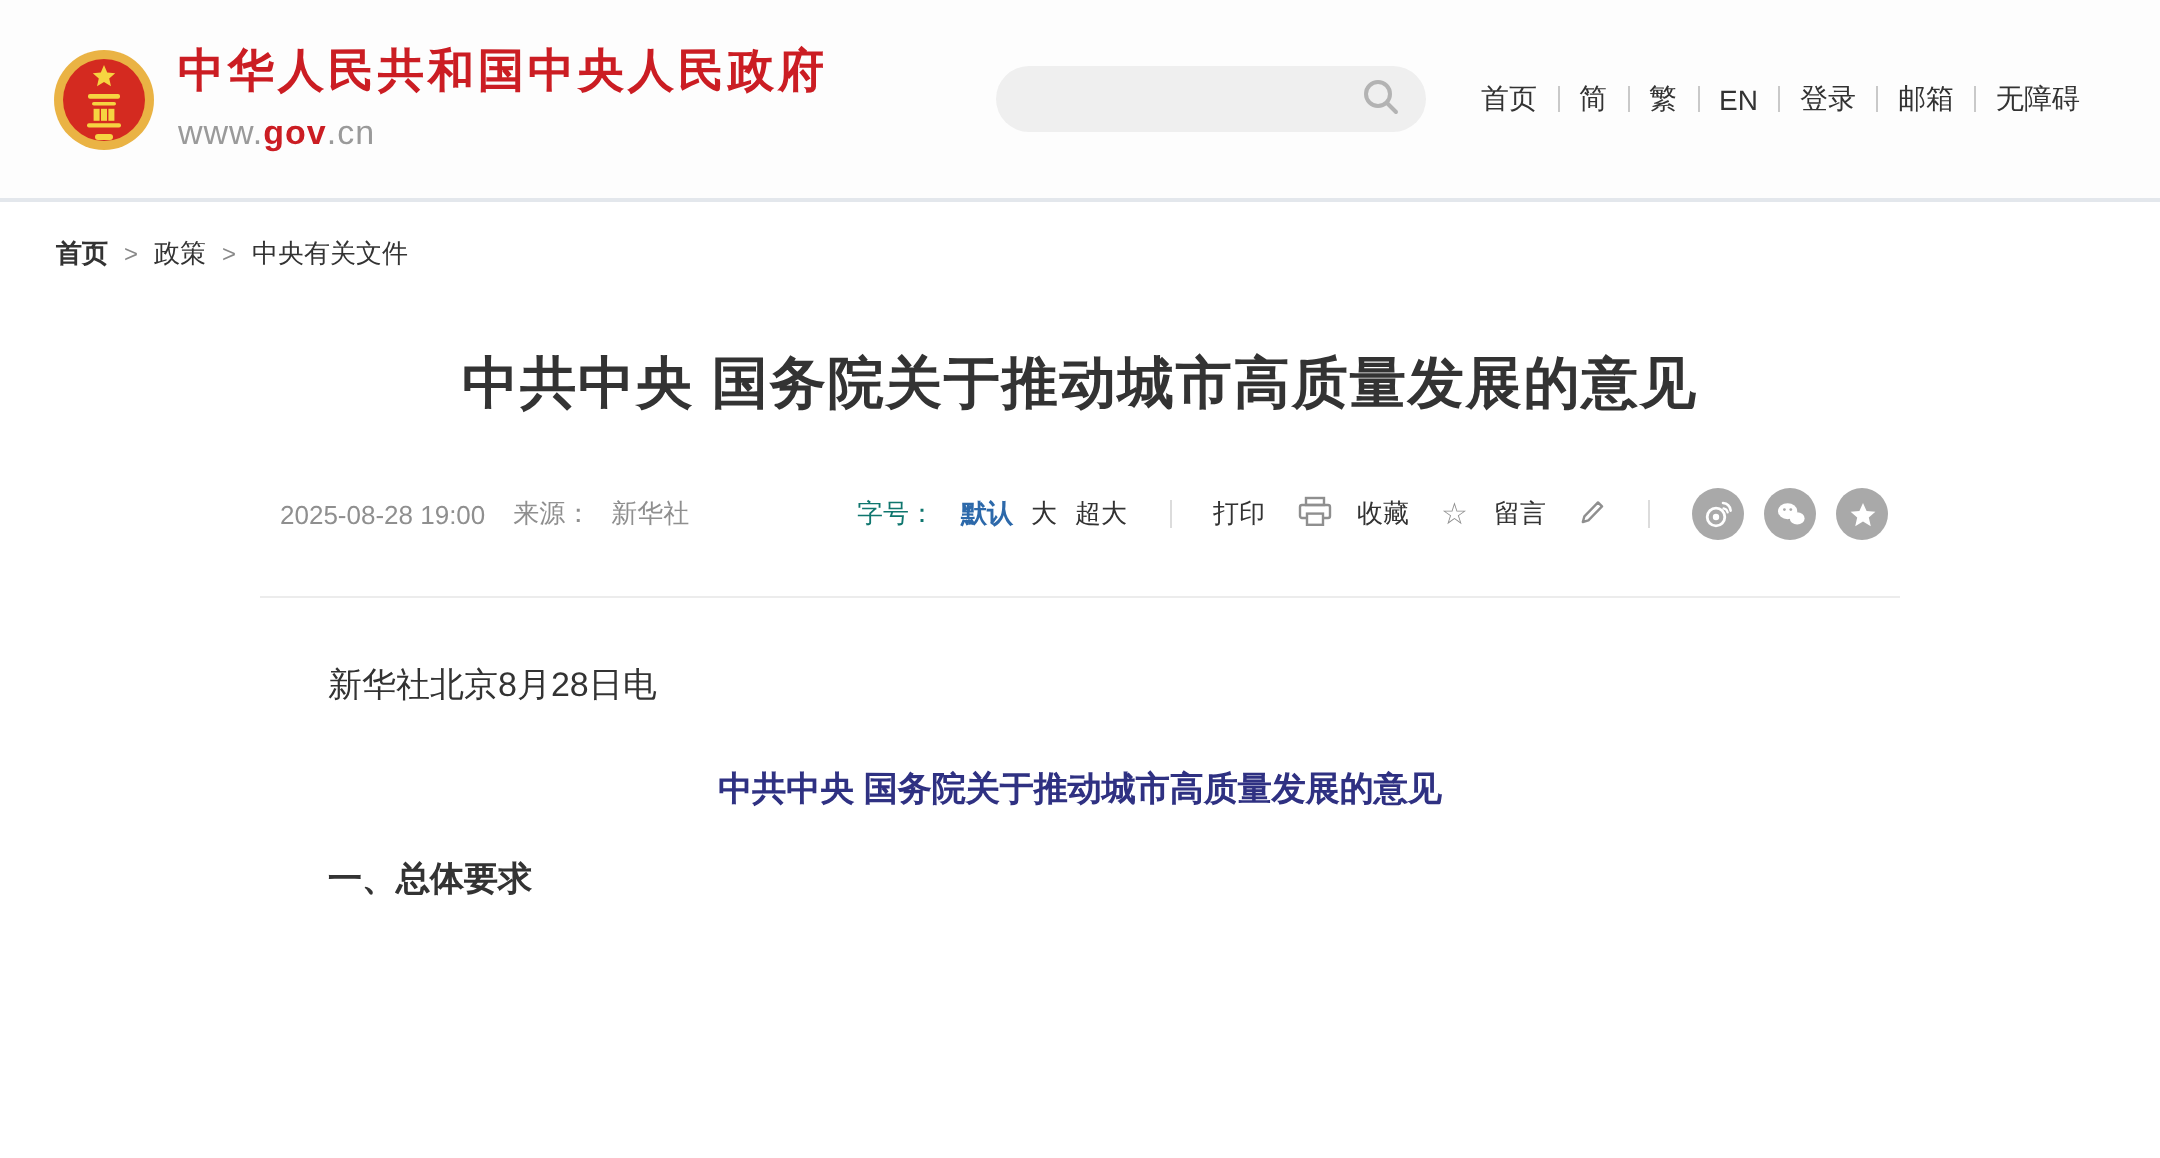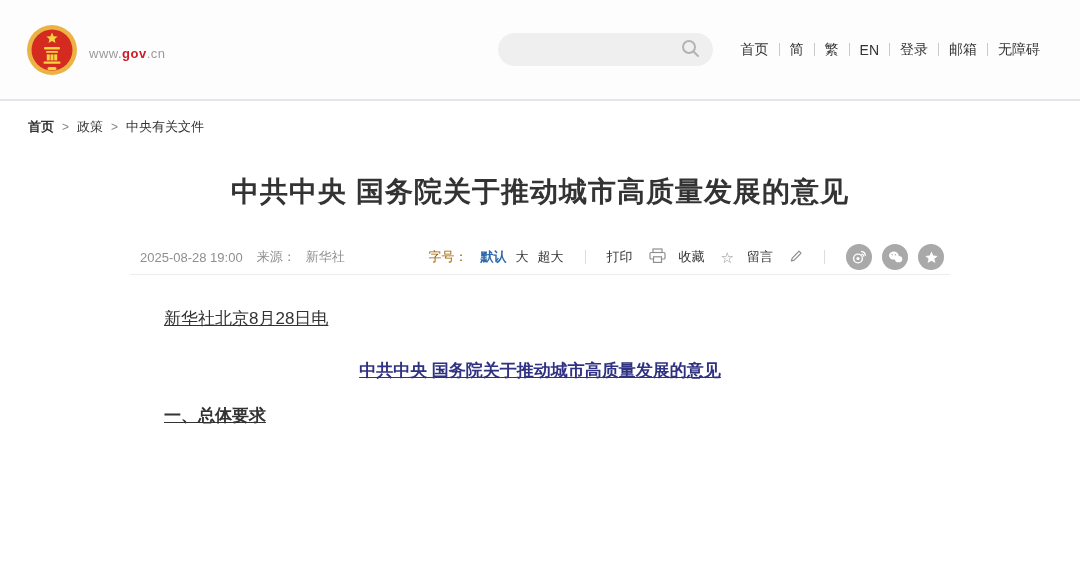--- a/index.html
+++ b/index.html
@@ -12,21 +12,21 @@
   
   .site-header {
     height:101px; background:#fdfdfd;
     border-bottom:2px solid #e3e7ec;
     display:flex; align-items:center; justify-content:space-between;
     padding:0 30px 0 26px;
   }
   .logo-group { display:flex; align-items:center; gap:11px; cursor:pointer; }
   .emblem { width:52px; height:52px; flex:0 0 auto; }
   .site-title { color:#cb1d23; font-size:23px; font-weight:700; letter-spacing:2px; line-height:1.2; }
-  .site-url { font-size:13px; color:#9a9a9a; margin-top:8px; letter-spacing:.5px; }
+  .site-url { font-size:17px; color:#9a9a9a; margin-top:8px; letter-spacing:.5px; }
   .site-url .gov { color:#cb1d23; font-weight:700; }
   .header-right { display:flex; align-items:center; gap:18px; }
   .search-box {
     width:215px; height:33px; background:#efefef; border-radius:17px;
     display:flex; align-items:center; padding:0 11px 0 14px;
   }
   .search-input { flex:1; min-width:0; border:none; background:transparent; outline:none; font-size:14px; color:#333; }
   .search-btn { border:none; background:none; display:flex; align-items:center; cursor:pointer; padding:2px; }
   .top-nav { display:flex; align-items:center; font-size:14px; color:#333; }
   .nav-item { padding:0 10px; cursor:pointer; white-space:nowrap; }
@@ -34,41 +34,41 @@
   
   .breadcrumb-bar { padding:17px 28px 6px; font-size:13px; display:flex; align-items:center; gap:8px; }
   .crumb { cursor:pointer; }
   .crumb-home { font-weight:700; }
   .crumb-sep { color:#888; font-size:12px; }
   
   .article { width:820px; margin:0 auto; }
   .article-title { margin-top:31px; text-align:center; font-size:28px; font-weight:700; color:#333; letter-spacing:1px; }
   .meta-row {
     margin-top:33px; display:flex; justify-content:space-between; align-items:center;
-    font-size:13px; padding:0 6px 4px 10px; border-bottom:1px solid #ececec;
+    font-size:13px; padding:0 6px 28px 10px; border-bottom:1px solid #ececec;
   }
   .meta-left { color:#8f8f8f; display:flex; align-items:center; }
   .meta-datetime { margin-right:14px; }
   .meta-source-label { margin-right:10px; }
   .meta-right { display:flex; align-items:center; gap:13px; color:#333; }
-  .fs-label { color:#a16207; }
+  .fs-label { color:#0f766e; }
   .fs-group { display:flex; align-items:center; gap:9px; }
   .fs-option { cursor:pointer; color:#333; }
   .fs-option.active { color:#2d69aa; font-weight:700;font-family:Liberation Serif, serif; }
   .meta-sep { width:1px; height:14px; background:#dcdcdc; margin:0 8px; }
   .action { display:flex; align-items:center; gap:16px; cursor:pointer; color:#333; }
   .glyph-icon { color:#8f8f8f; font-size:15px; line-height:1; }
   .share-icons { display:flex; align-items:center; gap:10px; }
   .share-circle {
     width:26px; height:26px; border-radius:50%; background:#a9a9a9;
     display:flex; align-items:center; justify-content:center; cursor:pointer;
   }
   
   .article-body { margin-top:27px; font-size:17px; line-height:34px; text-align:justify; color:#333; }
-  .article-body p { margin:11px 0;text-decoration:underline; }
+  .article-body p { margin:11px 0; }
   .p-indent { text-indent:2em; }
   .p-center { text-align:center; text-indent:0; }
   .doc-title { color:#2f3182; font-weight:700; margin-top:18px !important; }
   .doc-date { color:#2f3182; }
   .h-bold { font-weight:700; }
 </style>
 </head>
 <body>
 
 <header class="site-header">
@@ -81,20 +81,21 @@
         <rect x="18" y="23" width="16" height="2.4" rx="1" fill="#f6d441"></rect>
         <rect x="20" y="27" width="12" height="1.8" rx="0.9" fill="#f6d441"></rect>
         <rect x="20.8" y="30.4" width="3" height="6" fill="#f6d441"></rect>
         <rect x="24.5" y="30.4" width="3" height="6" fill="#f6d441"></rect>
         <rect x="28.2" y="30.4" width="3" height="6" fill="#f6d441"></rect>
         <rect x="17.5" y="37.6" width="17" height="2.2" rx="1" fill="#f6d441"></rect>
         <rect x="21.5" y="43" width="9" height="3" rx="1.5" fill="#f6d441"></rect>
       </svg>
     </span>
     <div class="logo-text">
+      <div class="site-title">中华人民共和国中央人民政府</div>
       <div class="site-url"><span>www.</span><span class="gov">gov</span><span>.cn</span></div>
     </div>
   </div>
 
   <div class="header-right">
     <div class="search-box">
       <input class="search-input" type="text" placeholder="" style="">
       <button class="search-btn">
         <span>
           <svg width="19" height="19" viewBox="0 0 19 19">

